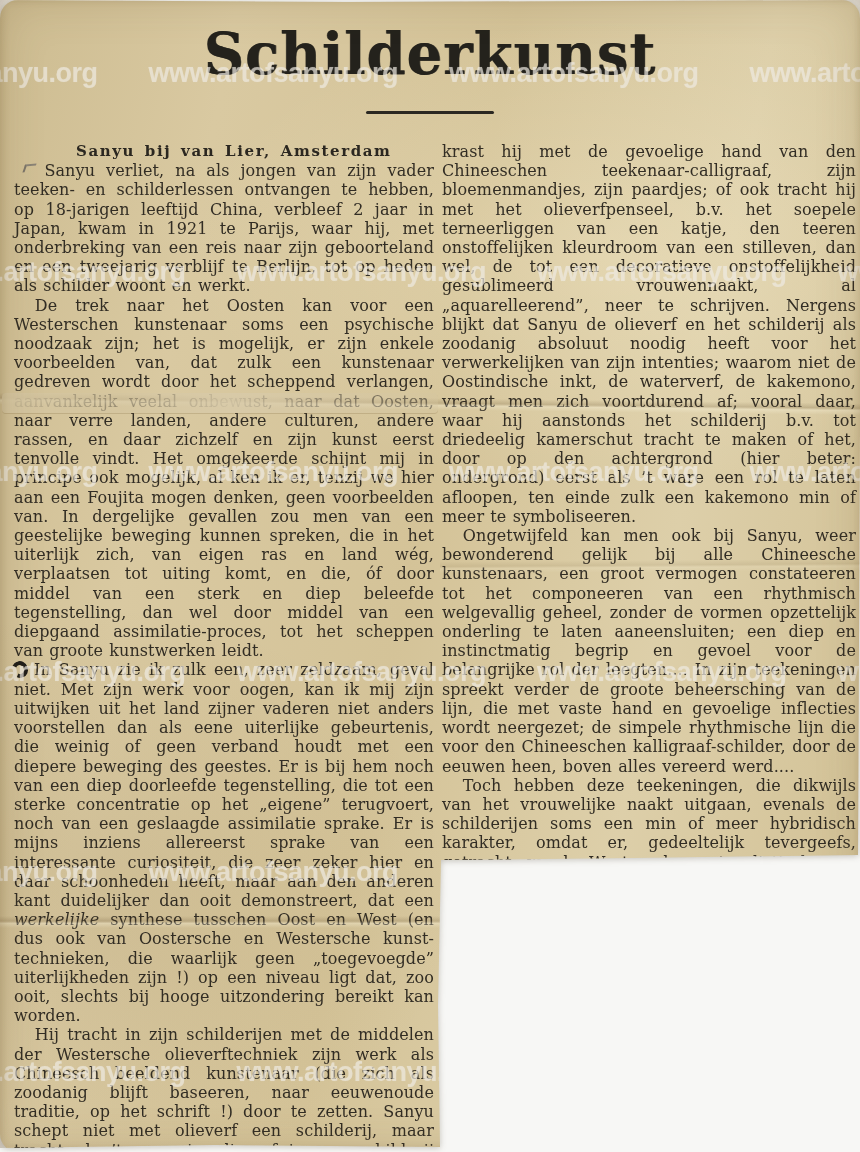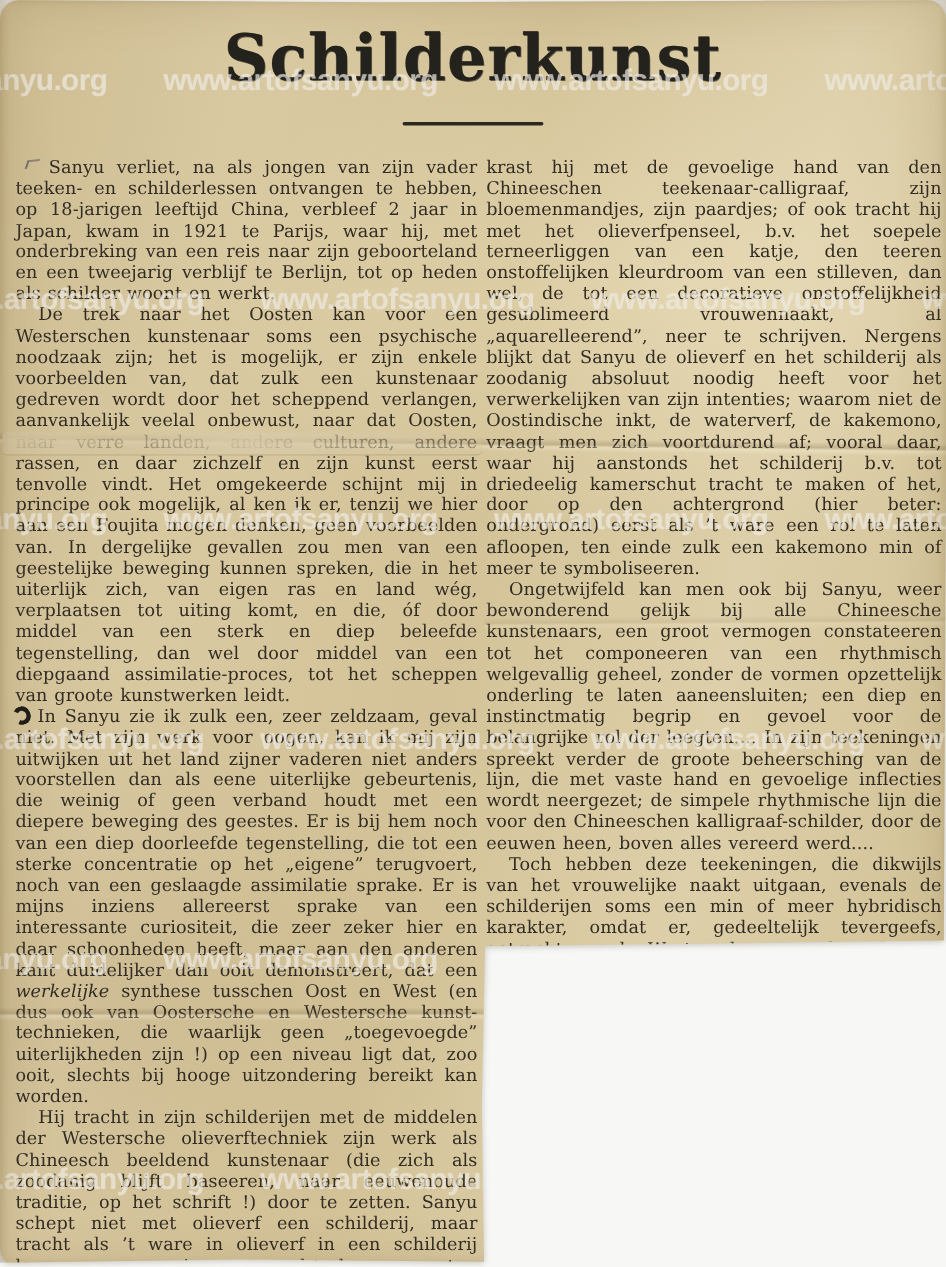--- a/index.html
+++ b/index.html
@@ -111,20 +111,21 @@
 <body>
 
 <div class="page">
   <div class="paper-wrap">
     <div class="paper">
 
       <h1 class="title">Schilderkunst</h1>
       <div class="title-rule"></div>
 
       <div class="col" id="col-left">
+        <p class="subhead">Sanyu bij van Lier, Amsterdam</p>
         <p class="mark-pen">Sanyu verliet, na als jongen van zijn vader teeken- en schilderlessen ontvangen te hebben, op 18-jarigen leeftijd China, verbleef 2 jaar in Japan, kwam in 1921 te Parijs, waar hij, met onderbreking van een reis naar zijn geboorteland en een tweejarig verblijf te Berlijn, tot op heden als schilder woont en werkt.</p>
         <p>De trek naar het Oosten kan voor een Westerschen kunstenaar soms een psychische noodzaak zijn; het is mogelijk, er zijn enkele voorbeelden van, dat zulk een kunstenaar gedreven wordt door het scheppend verlangen, aanvankelijk veelal onbewust, naar dat Oosten, naar verre landen, andere culturen, andere rassen, en daar zichzelf en zijn kunst eerst tenvolle vindt. Het omgekeerde schijnt mij in principe ook mogelijk, al ken ik er, tenzij we hier aan een Foujita mogen denken, geen voorbeelden van. In dergelijke gevallen zou men van een geestelijke beweging kunnen spreken, die in het uiterlijk zich, van eigen ras en land wég, verplaatsen tot uiting komt, en die, óf door middel van een sterk en diep beleefde tegenstelling, dan wel door middel van een diepgaand assimilatie-proces, tot het scheppen van groote kunstwerken leidt.</p>
         <p class="mark-c">In Sanyu zie ik zulk een, zeer zeldzaam, geval niet. Met zijn werk voor oogen, kan ik mij zijn uitwijken uit het land zijner vaderen niet anders voorstellen dan als eene uiterlijke gebeurtenis, die weinig of geen verband houdt met een diepere beweging des geestes. Er is bij hem noch van een diep doorleefde tegenstelling, die tot een sterke concentratie op het „eigene” terugvoert, noch van een geslaagde assimilatie sprake. Er is mijns inziens allereerst sprake van een interessante curiositeit, die zeer zeker hier en daar schoonheden heeft, maar aan den anderen kant duidelijker dan ooit demonstreert, dat een <span class="ital">werkelijke</span> synthese tusschen Oost en West (en dus ook van Oostersche en Westersche kunst-technieken, die waarlijk geen „toegevoegde” uiterlijkheden zijn !) op een niveau ligt dat, zoo ooit, slechts bij hooge uitzondering bereikt kan worden.</p>
         <p>Hij tracht in zijn schilderijen met de middelen der Westersche olieverftechniek zijn werk als Chineesch beeldend kunstenaar (die zich als zoodanig blijft baseeren, naar eeuwenoude traditie, op het schrift !) door te zetten. Sanyu schept niet met olieverf een schilderij, maar tracht als ’t ware in olieverf in een schilderij langs een omweg iets tot stand te brengen wat.... met de teekenstift en het waterverfpenseel op veel  wijze had kunnen geschieden. In de dikke laag, meestal witte en zwarte, verf die hij eerst opzet,</p>
       </div>
 
       <div class="col" id="col-right">
         <p class="cont">krast hij met de gevoelige hand van den Chineeschen teekenaar-calligraaf, zijn bloemenmandjes, zijn paardjes; of ook tracht hij met het olieverfpenseel, b.v. het soepele terneerliggen van een katje, den teeren onstoffelijken kleurdroom van een stilleven, dan wel, de tot een decoratieve onstoffelijkheid gesublimeerd vrouwennaakt, al „aquarelleerend”, neer te schrijven. Nergens blijkt dat Sanyu de olieverf en het schilderij als zoodanig absoluut noodig heeft voor het verwerkelijken van zijn intenties; waarom niet de Oostindische inkt, de waterverf, de kakemono, vraagt men zich voortdurend af; vooral daar, waar hij aanstonds het schilderij b.v. tot driedeelig kamerschut tracht te maken of het, door op den achtergrond (hier beter: ondergrond) eerst als ’t ware een rol te laten afloopen, ten einde zulk een kakemono min of meer te symboliseeren.</p>
         <p>Ongetwijfeld kan men ook bij Sanyu, weer bewonderend gelijk bij alle Chineesche kunstenaars, een groot vermogen constateeren tot het componeeren van een rhythmisch welgevallig geheel, zonder de vormen opzettelijk onderling te laten aaneensluiten; een diep en instinctmatig begrip en gevoel voor de belangrijke rol der leegten.... In zijn teekeningen spreekt verder de groote beheersching van de lijn, die met vaste hand en gevoelige inflecties wordt neergezet; de simpele rhythmische lijn die voor den Chineeschen kalligraaf-schilder, door de eeuwen heen, boven alles vereerd werd....</p>
         <p>Toch hebben deze teekeningen, die dikwijls van het vrouwelijke naakt uitgaan, evenals de schilderijen soms een min of meer hybridisch karakter, omdat er, gedeeltelijk tevergeefs, getracht werd, Westersche naturalistische en zelfs expressionistische elementen op te nemen in den „abstracten” ideëelen droom waar de Oostersche kunst steeds van uitging en nog van uitgaat.</p>

